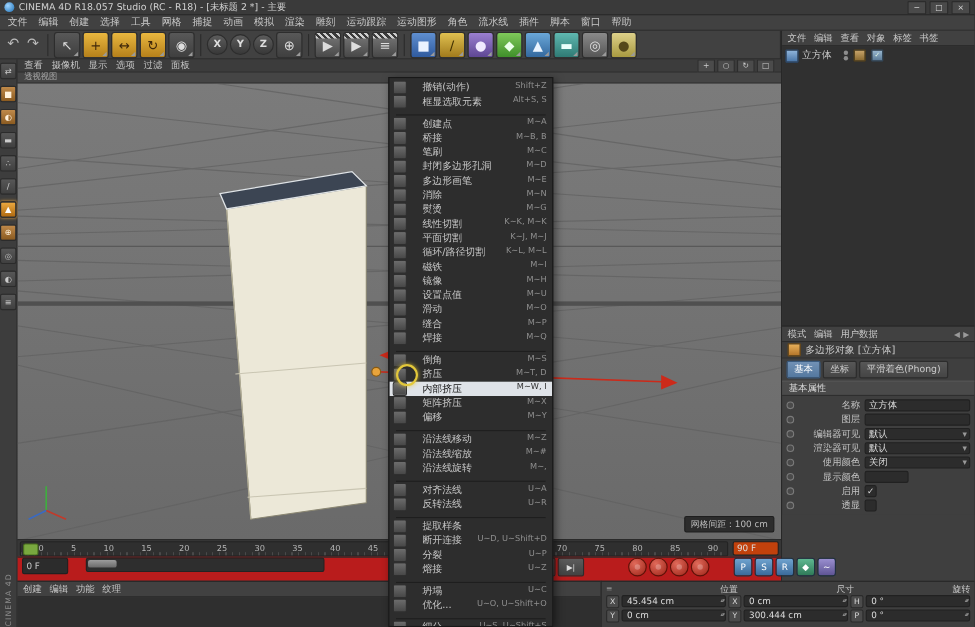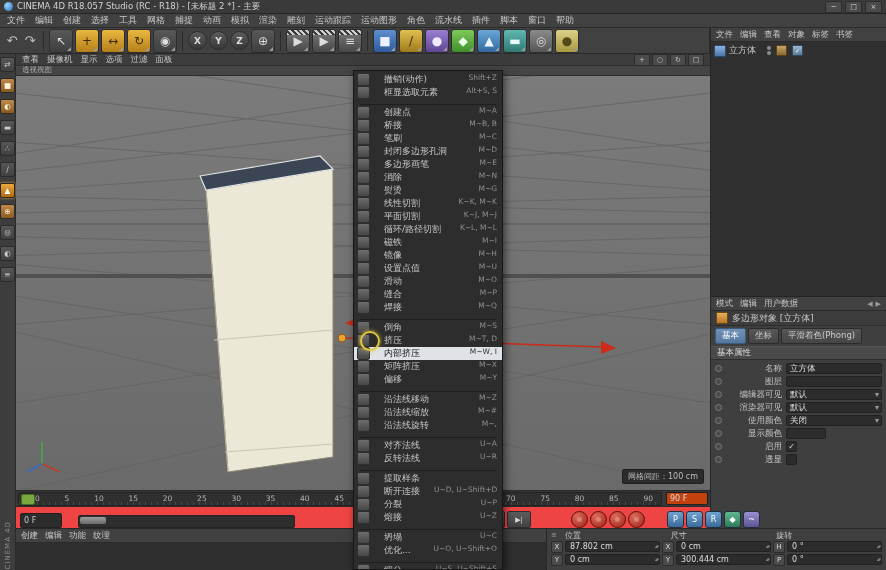--- a/index.html
+++ b/index.html
@@ -120,22 +120,22 @@
   .ruler{position:relative;flex:1;height:12px;background:#2f2f2f;border:1px solid #232323;border-radius:2px;overflow:hidden}
   .ruler::before{content:"";position:absolute;left:0;right:0;bottom:0;height:3px;
                  background:repeating-linear-gradient(90deg,#4a4a4a 0 1px,transparent 1px 6px)}
   .ruler-ticks{position:absolute;left:16px;right:8px;top:0;bottom:0;display:flex;justify-content:space-between;
                align-items:center;font-size:7.5px;color:#b5b5b5}
   .marker{position:absolute;left:2px;top:1px;width:12px;height:9px;background:#79a83f;border:1px solid #4a6e1f;border-radius:2px}
   .tl-end{width:34px;height:11px;background:#c2410c;border:1px solid #212121;border-radius:2px;display:flex;
           align-items:center;padding:0 3px;font-size:8px;color:#ddd;flex:none}
 
   
-  .transport{position:absolute;left:16px;top:506px;width:694px;height:22px;background:#ef4444;border-top:1px solid #2a2a2a;
-             display:flex;align-items:flex-end;gap:16px;padding:0 4px;box-sizing:border-box}
+  .transport{position:absolute;left:16px;top:506px;width:694px;height:22px;background:#b91c1c;border-top:1px solid #2a2a2a;
+             display:flex;align-items:flex-start;gap:16px;padding:0 4px;box-sizing:border-box}
   .tp-frame{width:34px;height:13px;background:#2c2c2c;border:1px solid #212121;border-radius:2px;display:flex;
             align-items:center;padding:0 3px;font-size:8px;flex:none}
   .tp-slider{width:215px;height:11px;background:#2e2e2e;border:1px solid #232323;border-radius:2px;position:relative;flex:none}
   .tp-handle{position:absolute;left:1px;top:1px;width:26px;height:7px;background:linear-gradient(#9d9d9d,#6a6a6a);border-radius:2px}
   .tp-group{display:flex;gap:2px}
   .g-play{margin-left:66px}
   .g-rec{margin-left:24px}
   .g-key{margin-left:6px}
   .tp-btn{min-width:18px;height:15px;background:linear-gradient(#5c5c5c,#424242);border:1px solid #2c2c2c;border-radius:2px;
           display:flex;align-items:center;justify-content:center;font-size:7px;color:#ddd;padding:0 2px;cursor:pointer}
@@ -148,21 +148,21 @@
   .key-tile.c2{background:linear-gradient(#5fb891,#2f7a58)}
   .key-tile.c3{background:linear-gradient(#9a8fd0,#5e5494)}
 
   
   .materials{position:absolute;left:16px;top:528px;width:530px;height:42px;background:#383838;border-top:1px solid #272727;box-sizing:border-box}
   .mat-body{height:28px;background:#2f2f2f}
   .coords{position:absolute;left:546px;top:528px;width:340px;height:42px;background:#3f3f3f;border-top:1px solid #272727;
           border-left:1px solid #272727;box-sizing:border-box;padding:1px 4px;overflow:hidden}
   .coord-head{display:flex;height:10px;align-items:center;font-size:8px;color:#cacaca}
   .coord-head .hicon{width:14px;flex:none;font-size:7px;color:#999}
-  .coord-head .hcell{flex:1;text-align:left}
+  .coord-head .hcell{flex:1;text-align:right}
   .coord-row{display:flex;align-items:center;gap:2px;height:13px}
   .cr-axis{width:10px;height:10px;background:#4b4b4b;border:1px solid #2b2b2b;border-radius:2px;display:flex;align-items:center;
            justify-content:center;font-size:7px;color:#ddd;flex:none}
   .cr-field{flex:1;height:11px;background:#2c2c2c;border:1px solid #212121;border-radius:2px;display:flex;align-items:center;
             padding:0 9px 0 4px;font-size:8px;color:#ddd;position:relative;box-sizing:border-box;white-space:nowrap;overflow:hidden}
   .cr-field::after{content:"▴▾";position:absolute;right:1px;top:1px;font-size:5px;letter-spacing:-1px;color:#8a8a8a}
 </style>
 </head>
 <body>
 
@@ -887,21 +887,21 @@
       <span class="hcell">位置</span>
           <span class="hcell">尺寸</span>
           <span class="hcell">旋转</span>
         </span>
     </div>
     <div>
 
         <div class="coord-row">
           <span class="cr-axis">X</span>
           <span class="cr-field">
-            <span>87.802 cm</span>
+            <span>45.454 cm</span>
           </span>
           <span class="cr-axis">X</span>
           <span class="cr-field">
             <span>0 cm</span>
           </span>
           <span class="cr-axis">H</span>
           <span class="cr-field">
             <span>0 °</span>
           </span>
         </div>

